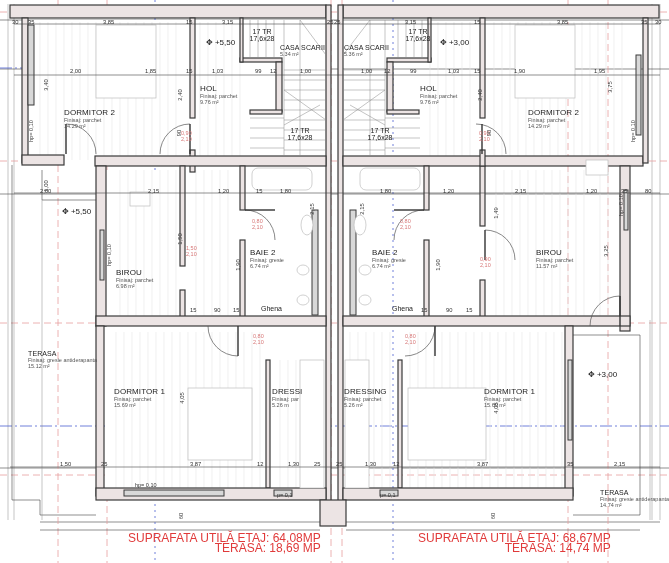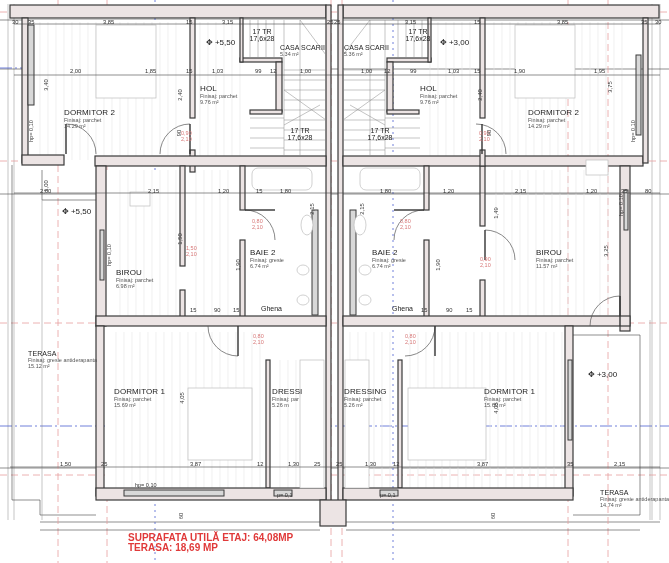--- a/index.html
+++ b/index.html
@@ -18,21 +18,21 @@
   .door-leaf { stroke: #333; stroke-width: 1.4; }
   .lbl { position: absolute; white-space: nowrap; color: #222; }
   .room-name { font-size: 8px; font-weight: 400; letter-spacing: 0.1px; }
   .room-finish { font-size: 5.5px; color: #555; }
   .room-area { font-size: 5.5px; color: #555; }
   .dimtxt { position: absolute; font-size: 5.8px; color: #333; white-space: nowrap; }
   .vdim { transform: rotate(-90deg); transform-origin: center; }
   .doortxt { position: absolute; font-size: 5.5px; color: #d77777; line-height: 6px; text-align: center; }
   .level { position: absolute; font-size: 8px; color: #222; }
   .stair { position: absolute; font-size: 7px; color: #222; text-align: center; line-height: 7px; }
-  .summary { position: absolute; font-size: 10px; color: #e03a3a; line-height: 10px; font-weight: 700; }
+  .summary { position: absolute; font-size: 12px; color: #e03a3a; line-height: 10px; font-weight: 400; text-align: right; }
   .hp { position: absolute; font-size: 5.5px; color: #333; }
   .ghena { position: absolute; font-size: 7px; color: #222; }
 </style>
 </head>
 <body>
 
 <div id="root" style="position:relative;width:669px;height:563px;">
 <svg id="plan" viewBox="0 0 669 563">
 
   <g>
@@ -486,20 +486,24 @@
   <div class="room-finish">Finisaj: parchet</div>
   <div class="room-area">5.26 m²</div>
 </div>
 <div class="lbl" style="left:600px;top:489px;width:66px;">
   <div class="room-name" style="font-size:7px;">TERASA</div>
   <div class="room-finish">Finisaj: gresie antiderapanta</div>
   <div class="room-area">14.74 m²</div>
 </div>
 <div class="level" style="left:440px;top:38px;">✥ <span>+3,00</span></div>
 <div class="level" style="left:588px;top:370px;">✥ <span>+3,00</span></div>
+<div class="summary" style="left:418px;top:533px;">
+  <div>SUPRAFATA UTILĂ ETAJ: 68,67MP</div>
+  <div>TERASA: 14,74 MP</div>
+</div>
 <div class="hp" style="left:380px;top:492px;">p= 0,1</div>
 <div class="hp vdim" style="left:622px;top:128px;">hp= 0,10</div>
 <div class="hp vdim" style="left:610px;top:202px;">hp= 0,10</div>
 
 <div class="doortxt" style="left:181px;top:130px;">
       <div>0,90</div>
       <div>2,10</div>
     </div>
 <div class="doortxt" style="left:479px;top:130px;">
       <div>0,90</div>

